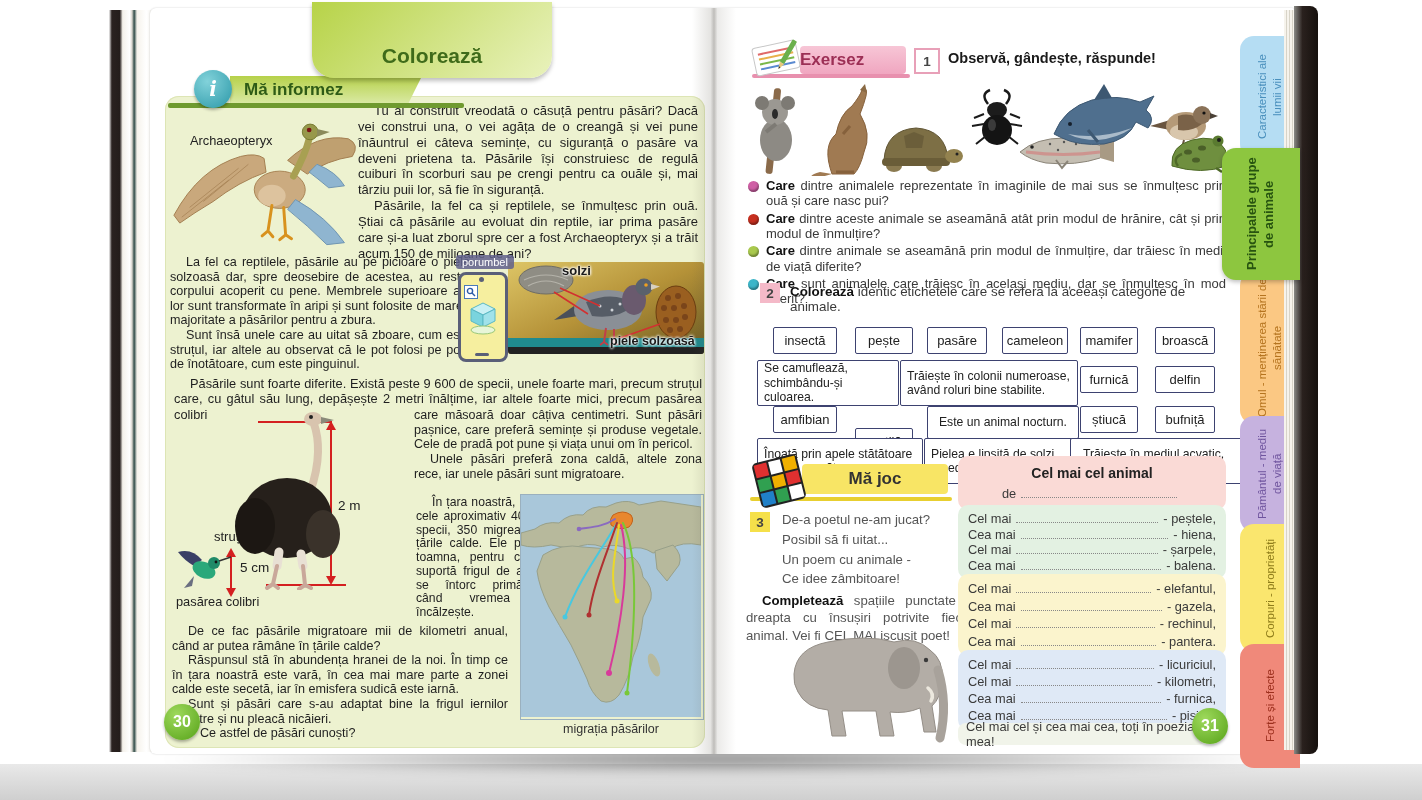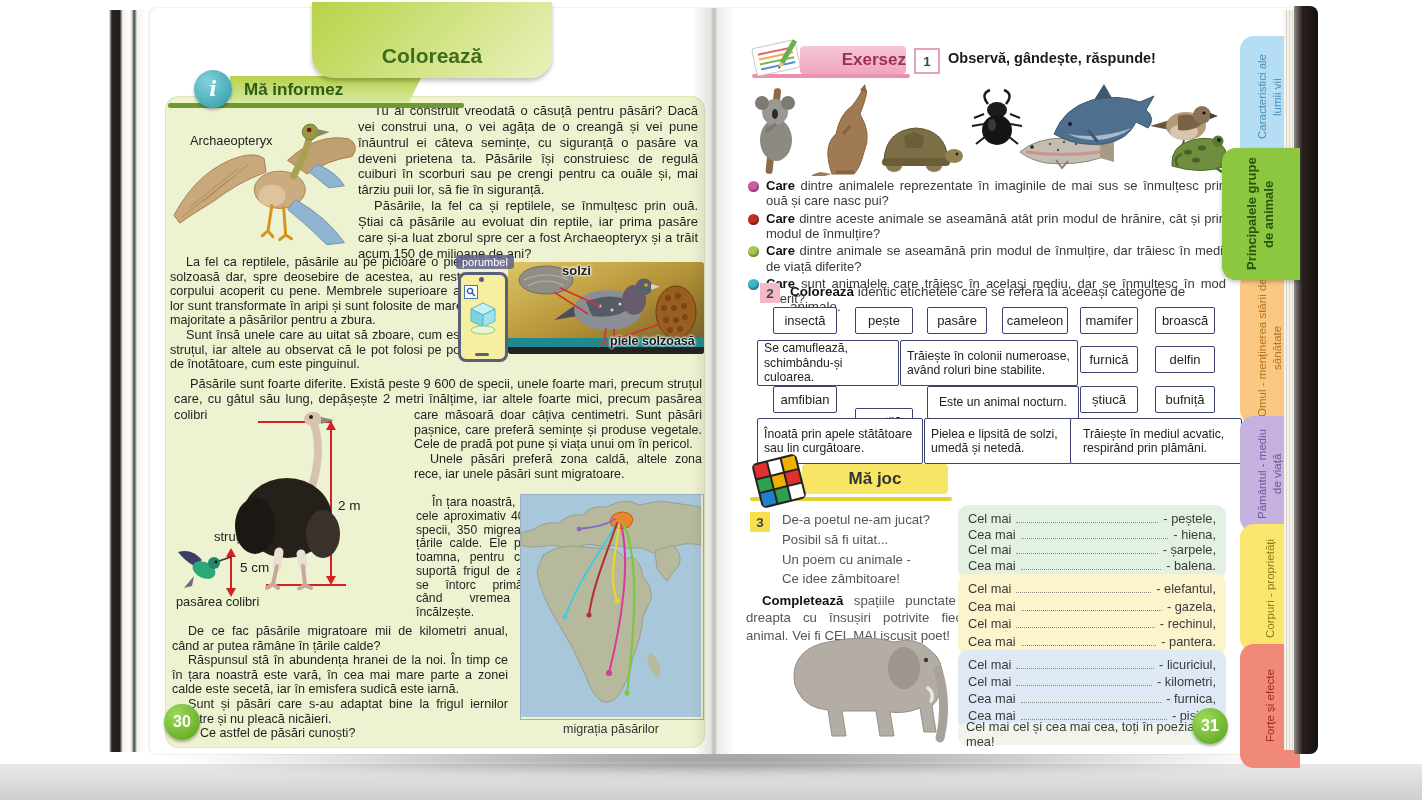--- a/index.html
+++ b/index.html
@@ -17,28 +17,28 @@
   .mibar{background:linear-gradient(180deg,#b6d14a,#d9e9a2);clip-path:polygon(0 0,100% 0,93% 100%,0 100%);display:flex;align-items:center;padding-left:14px;color:#2e5b16;font-weight:bold;font-size:17px;z-index:7;}
   .mishadow{background:#6f9a2f;border-radius:2px;z-index:6;}
   .greenbox{background:#edf2d0;border-radius:14px;box-shadow:inset 0 0 0 1px #dde5b5;}
   .measV{width:2px;background:#d42020;}
   .measH{height:2px;background:#d42020;}
   .arrUp{width:0;height:0;border-left:5px solid transparent;border-right:5px solid transparent;border-bottom:9px solid #d42020;}
   .arrDn{width:0;height:0;border-left:5px solid transparent;border-right:5px solid transparent;border-top:9px solid #d42020;}
   .pill{background:rgba(96,96,140,.85);color:#fff;font-size:11px;padding:1px 6px;border-radius:3px;}
   .mapcap{font-size:12.5px;color:#333;text-align:center;}
   
-  .exbar{background:linear-gradient(180deg,#f7c6d6,#f0a6c0);border-radius:4px;display:flex;align-items:center;justify-content:flex-end;color:#9c2f55;font-weight:bold;font-size:17px;z-index:7;}
+  .exbar{background:linear-gradient(180deg,#f7c6d6,#f0a6c0);border-radius:4px;display:flex;align-items:center;justify-content:flex-start;color:#9c2f55;font-weight:bold;font-size:17px;z-index:7;}
   .exunder{background:#e890ae;border-radius:2px;}
   .numbadge{display:flex;align-items:center;justify-content:center;font-size:13.5px;color:#444;font-weight:bold;}
   .q{display:flex;gap:7px;margin-bottom:2px;}
   .qb{width:11px;height:11px;border-radius:50%;margin-top:3px;flex:none;box-shadow:inset -1px -2px 2px rgba(0,0,0,.35);}
   .qt{font-size:13px;line-height:1.18;color:#3a3a3a;text-align:justify;}
   .qt b{color:#111;}
-  .tag{border:1.6px solid #3d4270;background:#fff;color:#222;display:flex;align-items:center;justify-content:center;font-size:13px;text-align:center;border-radius:2px;}
+  .tag{border:1.6px solid #3d4270;background:#fff;color:#222;display:flex;align-items:center;justify-content:center;font-size:13px;text-align:center;border-radius:2px;margin-top:20px;}
   .tagL{justify-content:flex-start;text-align:left;font-size:12.2px;line-height:1.18;padding:3px 6px;}
   .mjbar{background:#f8e565;border-radius:4px;display:flex;align-items:center;justify-content:center;color:#333;font-weight:bold;font-size:17px;z-index:7;}
   .mjunder{background:#e8cf30;border-radius:2px;}
   .poem{font-size:13.2px;color:#555;line-height:1.5;}
   .pbox{border-radius:10px;padding:6px 10px;display:flex;flex-direction:column;justify-content:space-around;}
   .pline{display:flex;align-items:flex-end;font-size:12.8px;color:#3a3a3a;}
   .dots{flex:1;border-bottom:1.6px dotted #888;margin:0 5px 3px;}
   .pend{white-space:nowrap;}
   .cube{width:42px;height:42px;transform:rotate(-14deg);display:grid;grid-template-columns:repeat(3,1fr);grid-template-rows:repeat(3,1fr);gap:2px;background:#222;border:2px solid #222;border-radius:5px;z-index:8;}
   
@@ -494,20 +494,27 @@
   <div class="a" style="left:766px;top:614px;width:200px;height:132px;z-index:2;">
     <svg width="200" height="132" viewBox="0 0 200 132">
       <path d="M28,60 Q30,34 62,28 Q100,20 128,28 Q150,22 164,36 Q178,46 176,66 Q175,84 166,92 L170,118 L158,118 L154,94 Q140,100 124,98 L128,122 L114,122 L110,97 L76,97 L80,122 L66,122 L62,96 Q40,94 32,78 Q27,70 28,60 Z" fill="#b3ada6" stroke="#948e87"></path>
       <path d="M172,56 Q182,90 174,124" stroke="#a8a29b" stroke-width="9" fill="none" stroke-linecap="round"></path>
       <ellipse cx="138" cy="54" rx="16" ry="21" fill="#9c968f"></ellipse>
       <circle cx="160" cy="46" r="2.2" fill="#3a3a3a"></circle>
       <path d="M162,74 q7,6 3,13" stroke="#ece8de" stroke-width="3.5" fill="none" stroke-linecap="round"></path>
     </svg>
   </div>
 
+  <div class="a pbox" style="left:958px;top:456px;width:248px;height:42px;background:#fadad6;">
+    <div style="text-align:center;font-weight:bold;font-size:14px;color:#222;">Cel mai cel animal</div>
+    <div class="pline" style="padding:0 34px;">
+        <span>de</span>
+        <span class="dots"></span>
+      </div>
+  </div>
 
   <div class="a pbox" style="left:958px;top:505px;width:248px;height:62px;background:#e3f1e2;">
     <div class="pline">
         <span>Cel mai</span>
         <span class="dots"></span>
         <span class="pend">- peștele,</span>
       </div>
     <div class="pline">
         <span>Cea mai</span>
         <span class="dots"></span>

